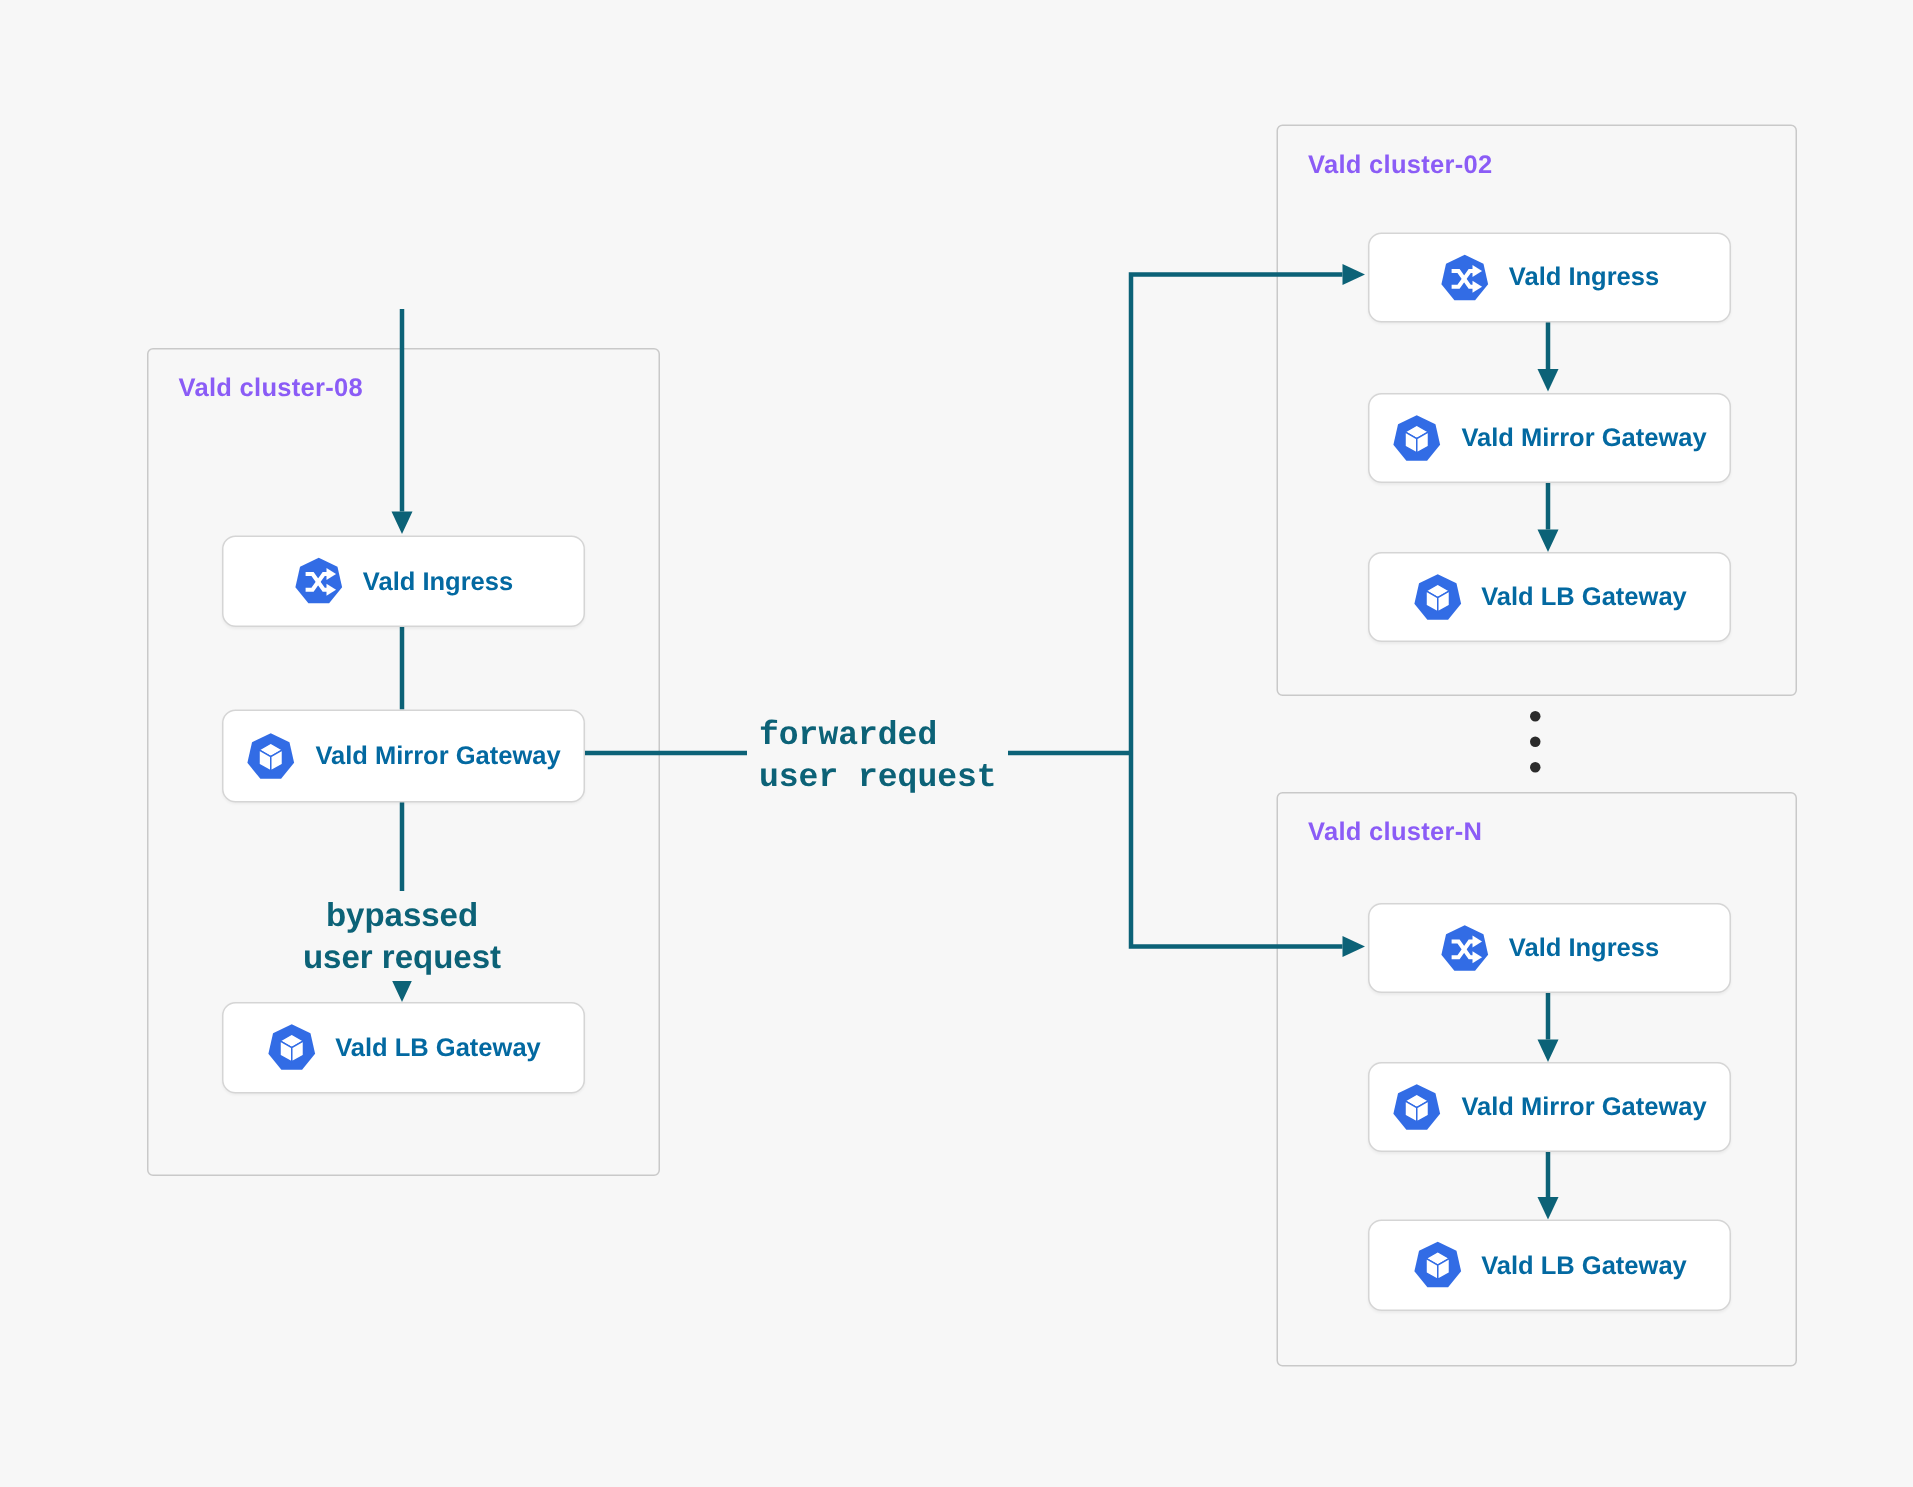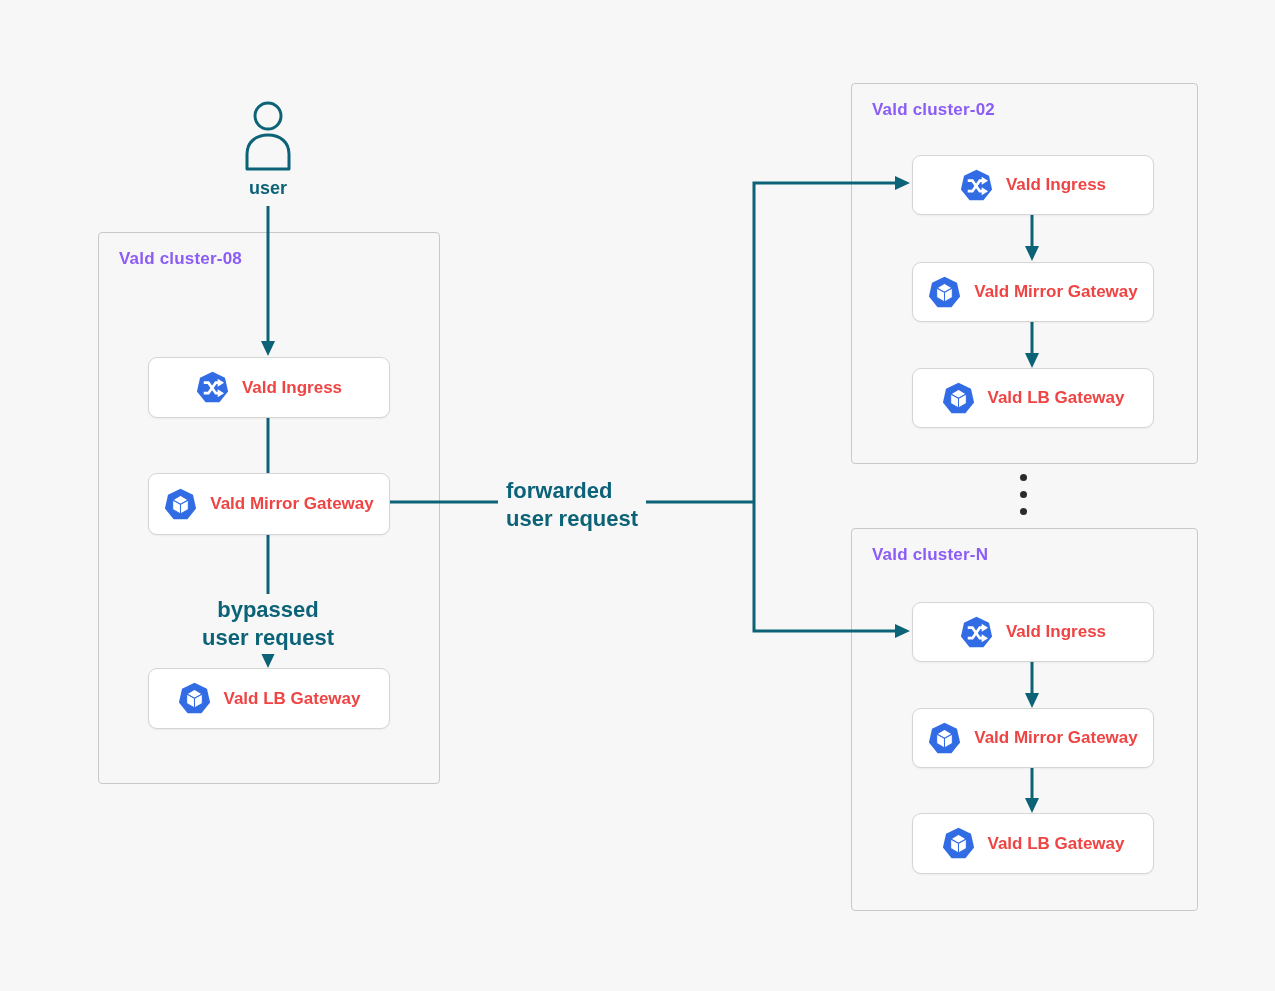--- a/index.html
+++ b/index.html
@@ -35,42 +35,42 @@
   .node{
     position:absolute;
     background:#ffffff;
     border:1px solid #d5d5d5;
     border-radius:9px;
     box-shadow:0 1px 2px rgba(0,0,0,.05);
     display:flex;align-items:center;justify-content:center;gap:13px;
     z-index:2;
   }
   .node-label{
-    font-size:17px;font-weight:700;color:#ef4444;white-space:nowrap;
+    font-size:17px;font-weight:700;color:#0369a1;white-space:nowrap;
   }
   .node-icon{flex:0 0 auto;display:block;}
 
   
   .user-figure{
     position:absolute;left:240px;top:100px;width:56px;
     display:flex;flex-direction:column;align-items:center;
     z-index:2;
   }
   .user-label{
     margin-top:6px;font-size:18px;font-weight:700;color:#0c6277;
   }
 
   
   .edge-label{
     position:absolute;z-index:2;
     background:#f7f7f7;
     color:#0c6277;font-weight:700;font-size:22px;line-height:28px;
     white-space:nowrap;
   }
-  .edge-label.forwarded{left:498px;top:475px;padding:2px 8px;text-align:left;}
+  .edge-label.forwarded{left:498px;top:475px;padding:2px 8px;text-align:left;font-family:Liberation Mono, monospace;}
   .edge-label.bypassed{left:268px;top:594px;transform:translateX(-50%);padding:2px 12px;text-align:center;}
 
   
   .ellipsis{
     position:absolute;left:1020px;top:474px;
     display:flex;flex-direction:column;gap:10px;z-index:2;
   }
   .ellipsis .dot{width:7px;height:7px;border-radius:50%;background:#2b2b2b;}
 </style>
 </head>
@@ -98,27 +98,20 @@
     <polygon class="edge-head" points="1025,246 1039,246 1032,261"></polygon>
     <path class="edge" d="M1032 320 V353"></path>
     <polygon class="edge-head" points="1025,353 1039,353 1032,368"></polygon>
 
     <path class="edge" d="M1032 660 V693"></path>
     <polygon class="edge-head" points="1025,693 1039,693 1032,708"></polygon>
     <path class="edge" d="M1032 766 V798"></path>
     <polygon class="edge-head" points="1025,798 1039,798 1032,813"></polygon>
   </svg>
 
-  <div class="user-figure">
-    <svg width="50" height="72" viewBox="0 0 50 72">
-      <circle cx="25" cy="16" r="13" fill="none" stroke="#0c6277" stroke-width="3"></circle>
-      <path d="M4 69 V54 C4 42 13 35 25 35 C37 35 46 42 46 54 V69 Z" fill="none" stroke="#0c6277" stroke-width="3" stroke-linejoin="round"></path>
-    </svg>
-    <div class="user-label">user</div>
-  </div>
 
   <div class="cluster" style="left:98px;top:232px;width:340px;height:550px;">
     <div class="cluster-title">Vald cluster-08</div>
   </div>
 
   <div class="node" style="left:148px;top:357px;width:240px;height:59px;">
     <svg class="node-icon" width="33" height="33" viewBox="0 0 32 32">
       <polygon points="16,0.8 3.9,6.6 0.9,19.8 9.3,30.3 22.7,30.3 31.1,19.8 28.1,6.6" fill="#326ce5"></polygon>
       <path d="M7.5 21.5 H12 L19.2 11.3 H22" fill="none" stroke="#ffffff" stroke-width="2.6"></path>
       <polygon points="21,7.4 21,15.2 27.2,11.3" fill="#ffffff"></polygon>

